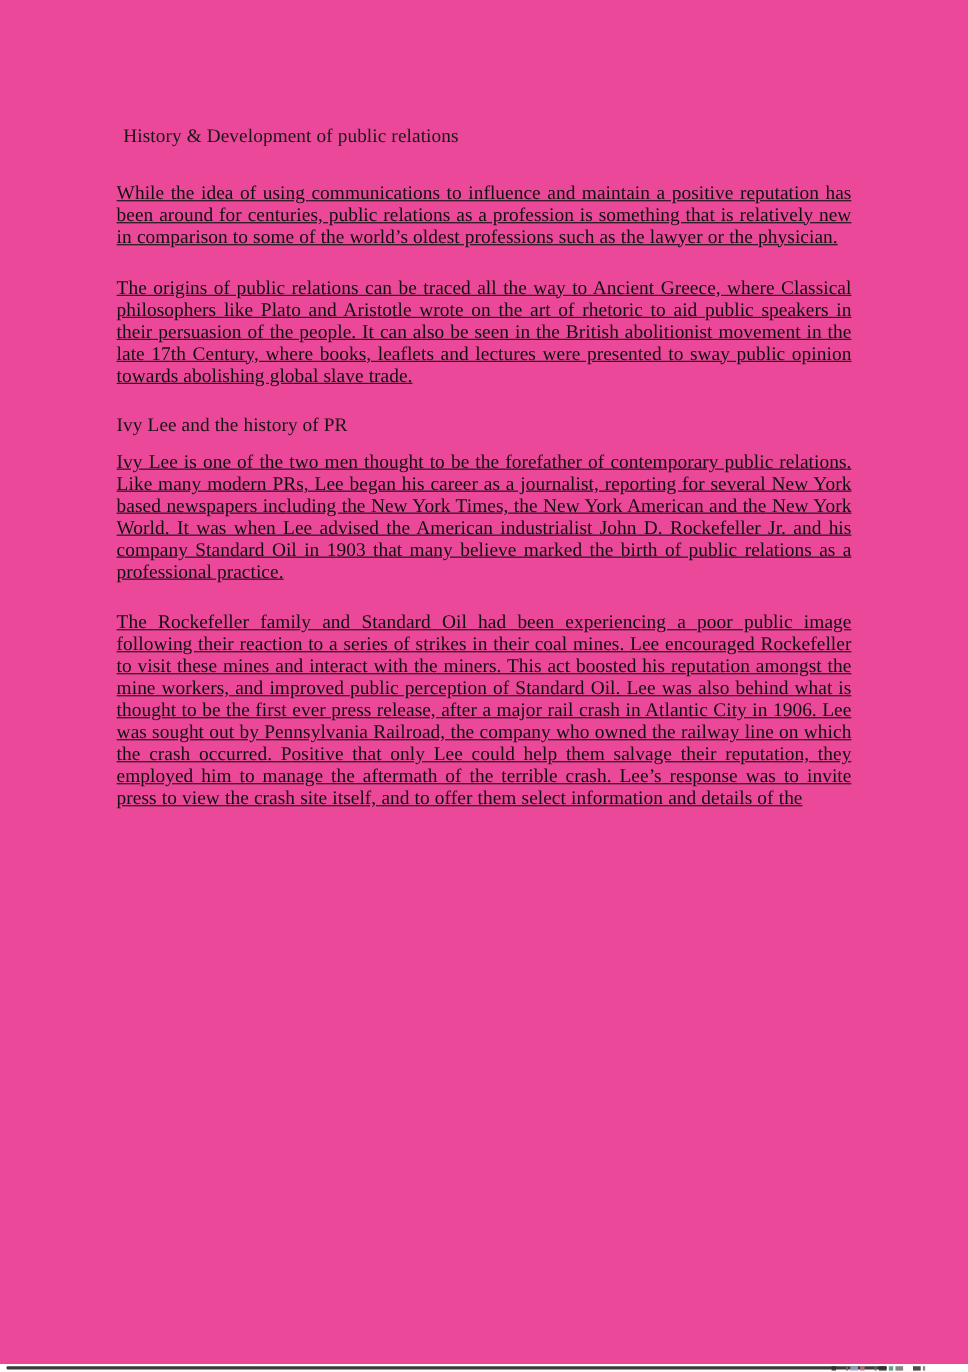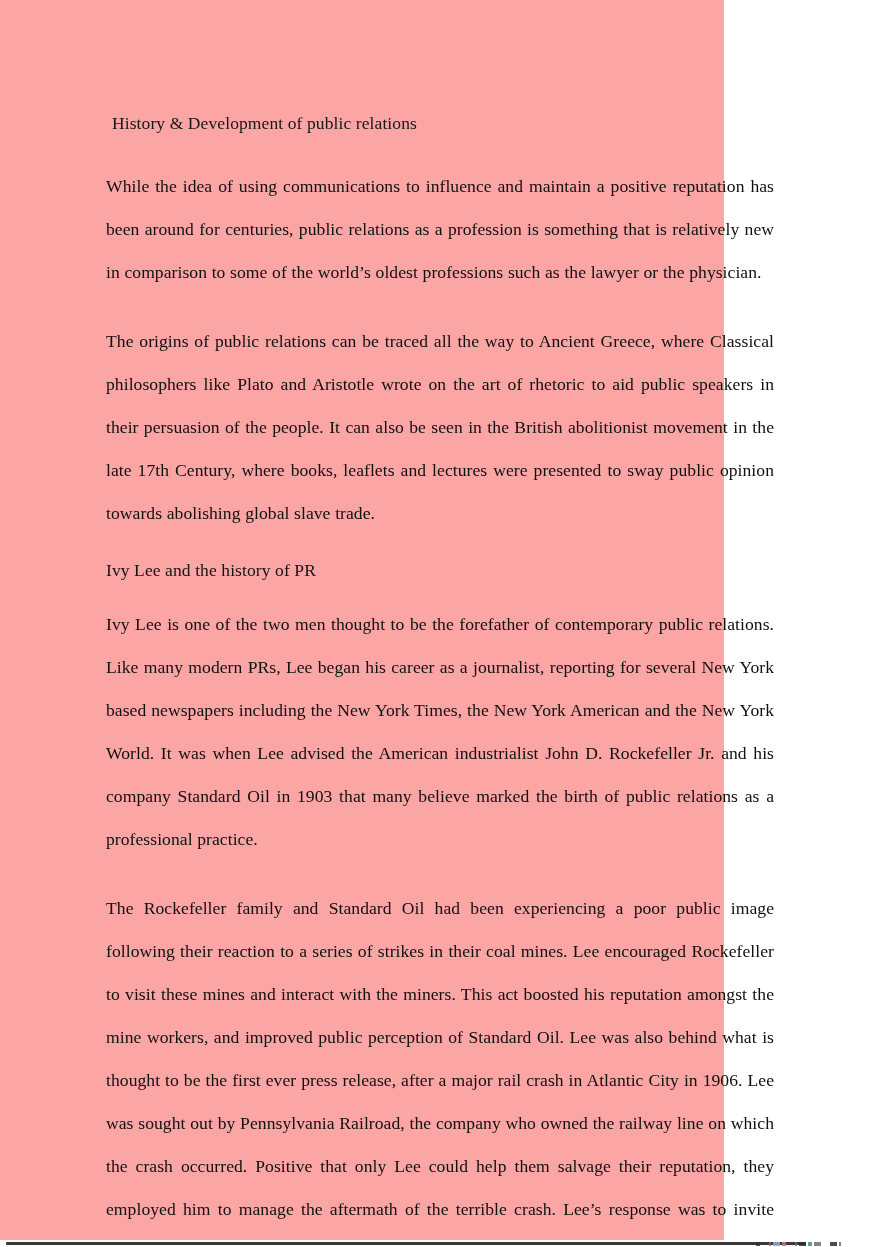--- a/index.html
+++ b/index.html
@@ -13,23 +13,23 @@
     overflow: hidden;
     position: relative;
     font-family: "Liberation Serif", "DejaVu Serif", serif;
     color: #000000;
   }
 
   #page {
     position: absolute;
     left: 0;
     top: 0;
-    width: 724px;
+    width: 880px;
     height: 1240px;
-    background: #fca5a5;
+    background: #ec4899;
   }
 
   #doc-body {
     position: absolute;
     left: 106px;
     top: 108px;
     width: 668px;
   }
 
   .doc-title {
@@ -47,32 +47,33 @@
     line-height: 30.6px;
     text-align: left;
     margin: 20px 0 0 0;
     padding: 0;
     color: #141414;
     letter-spacing: 0.1px;
   }
 
   .doc-para {
     font-size: 17.6px;
-    line-height: 43px;
+    line-height: 20px;
     text-align: justify;
     text-justify: inter-word;
     margin: 26px 0 0 0;
     padding: 0;
     color: #101010;
     letter-spacing: 0.05px;
     word-spacing: 0.2px;
+    text-decoration: underline;
   }
 
   .doc-para.tight-top {
-    margin-top: 18px;
+    margin-top: 8px;
   }
 
   
   #taskbar-sliver {
     position: absolute;
     left: 0;
     bottom: 0;
     width: 880px;
     height: 7px;
     overflow: hidden;

